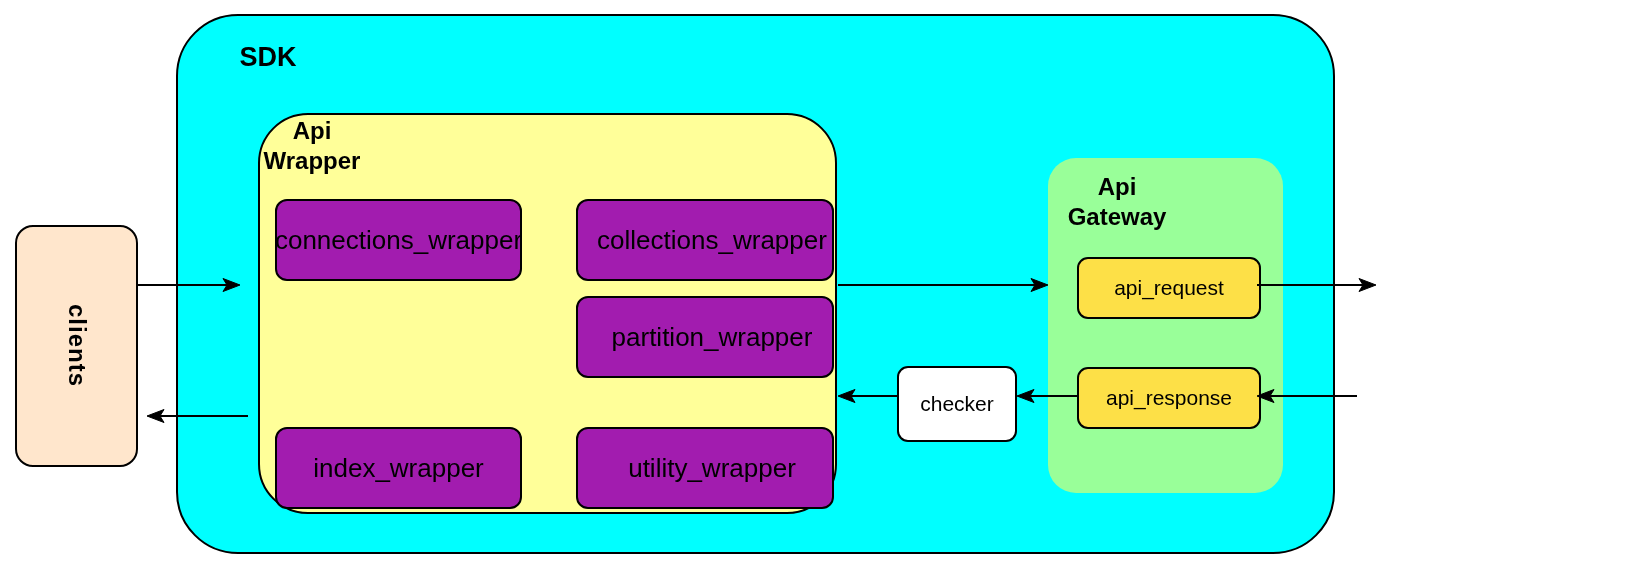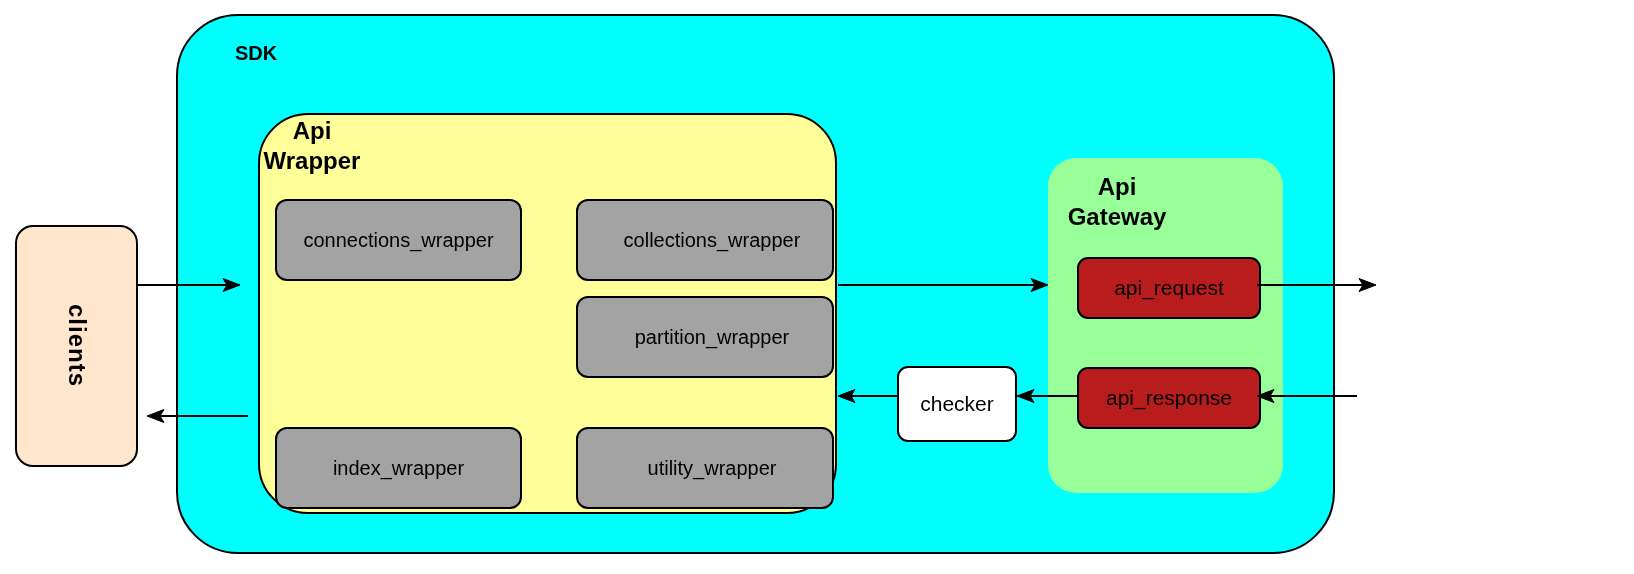--- a/index.html
+++ b/index.html
@@ -24,38 +24,38 @@
     font-weight:bold;font-size:24px;color:#000;
     letter-spacing:1px;
   }
 
   
   .sdk{
     left:176px;top:14px;width:1159px;height:540px;
     background:#00ffff;border-radius:62px;
   }
   .sdk-label{
-    position:absolute;left:196px;top:42px;width:120px;
-    text-align:center;font-weight:bold;font-size:20px;color:#000;
+    position:absolute;left:208px;top:42px;width:120px;
+    text-align:center;font-weight:bold;font-size:27px;color:#000;
   }
 
   
   .api-wrapper{
     left:258px;top:113px;width:579px;height:401px;
     background:#ffff99;border-radius:50px;
   }
   .api-wrapper-label{
     position:absolute;left:260px;top:116px;width:104px;
     text-align:center;font-weight:bold;font-size:24px;line-height:30px;color:#000;
   }
   .wbox{
     position:absolute;width:243px;height:78px;
-    background:#a3a3a3;border:2px solid #000;border-radius:12px;
+    background:#a21caf;border:2px solid #000;border-radius:12px;
     display:flex;align-items:center;justify-content:center;
-    font-size:20px;color:#000;
+    font-size:26px;color:#000;
   }
   .col1{left:275px;} .col2{left:576px;width:240px;padding-left:14px;}
   .row1{top:199px;} .row2{top:296px;} .row3{top:387px;margin-top:40px;}
 
   
   .checker{
     left:897px;top:366px;width:120px;height:76px;
     background:#ffffff;border-radius:11px;
     font-size:21px;color:#000;
   }
@@ -64,21 +64,21 @@
   .api-gateway{
     left:1048px;top:158px;width:235px;height:335px;
     background:#99ff99;border-radius:28px;
   }
   .api-gateway-label{
     position:absolute;left:1047px;top:172px;width:140px;
     text-align:center;font-weight:bold;font-size:24px;line-height:30px;color:#000;
   }
   .gwbox{
     position:absolute;left:1077px;width:180px;height:58px;
-    background:#b91c1c;border:2px solid #000;border-radius:11px;
+    background:#fde047;border:2px solid #000;border-radius:11px;
     display:flex;align-items:center;justify-content:center;
     font-size:21px;color:#000;
   }
   .gw-req{top:257px;} .gw-resp{top:367px;text-align:right;}
 
   
   .milvus{
     left:1376px;top:145px;width:241px;height:402px;
     background:#e6e6e6;border-radius:26px;
     font-weight:bold;font-size:24px;color:#000;

